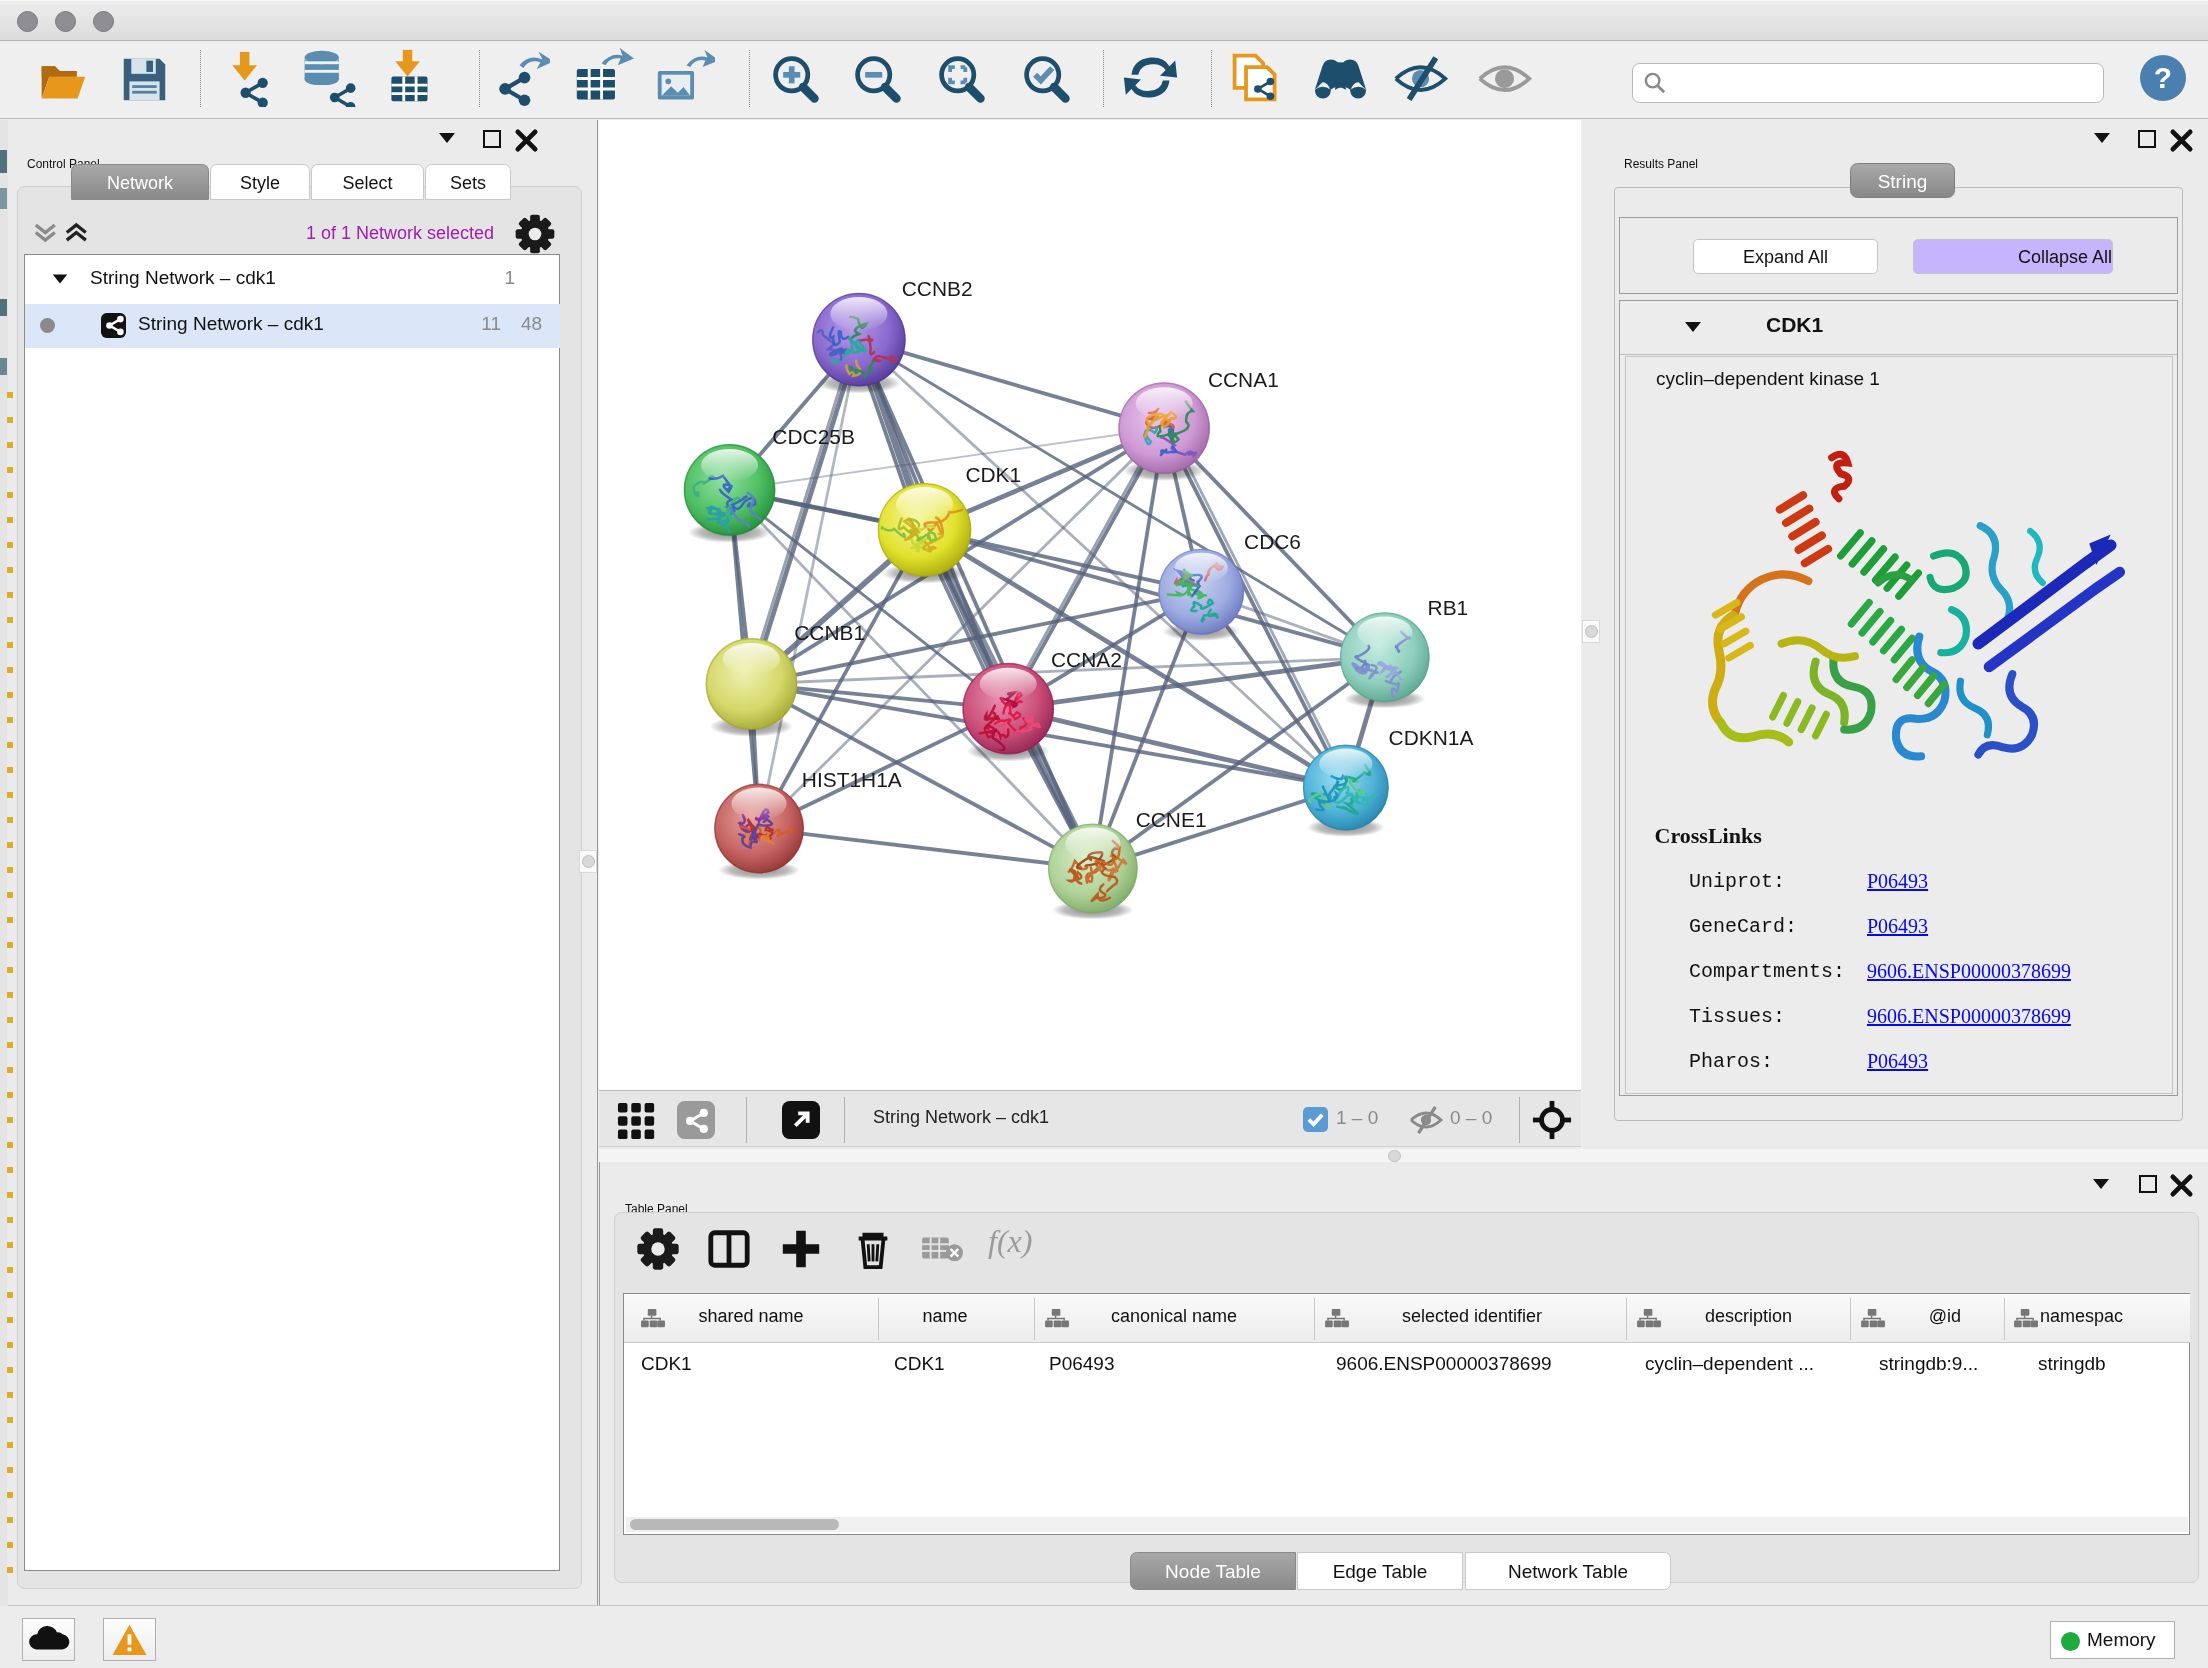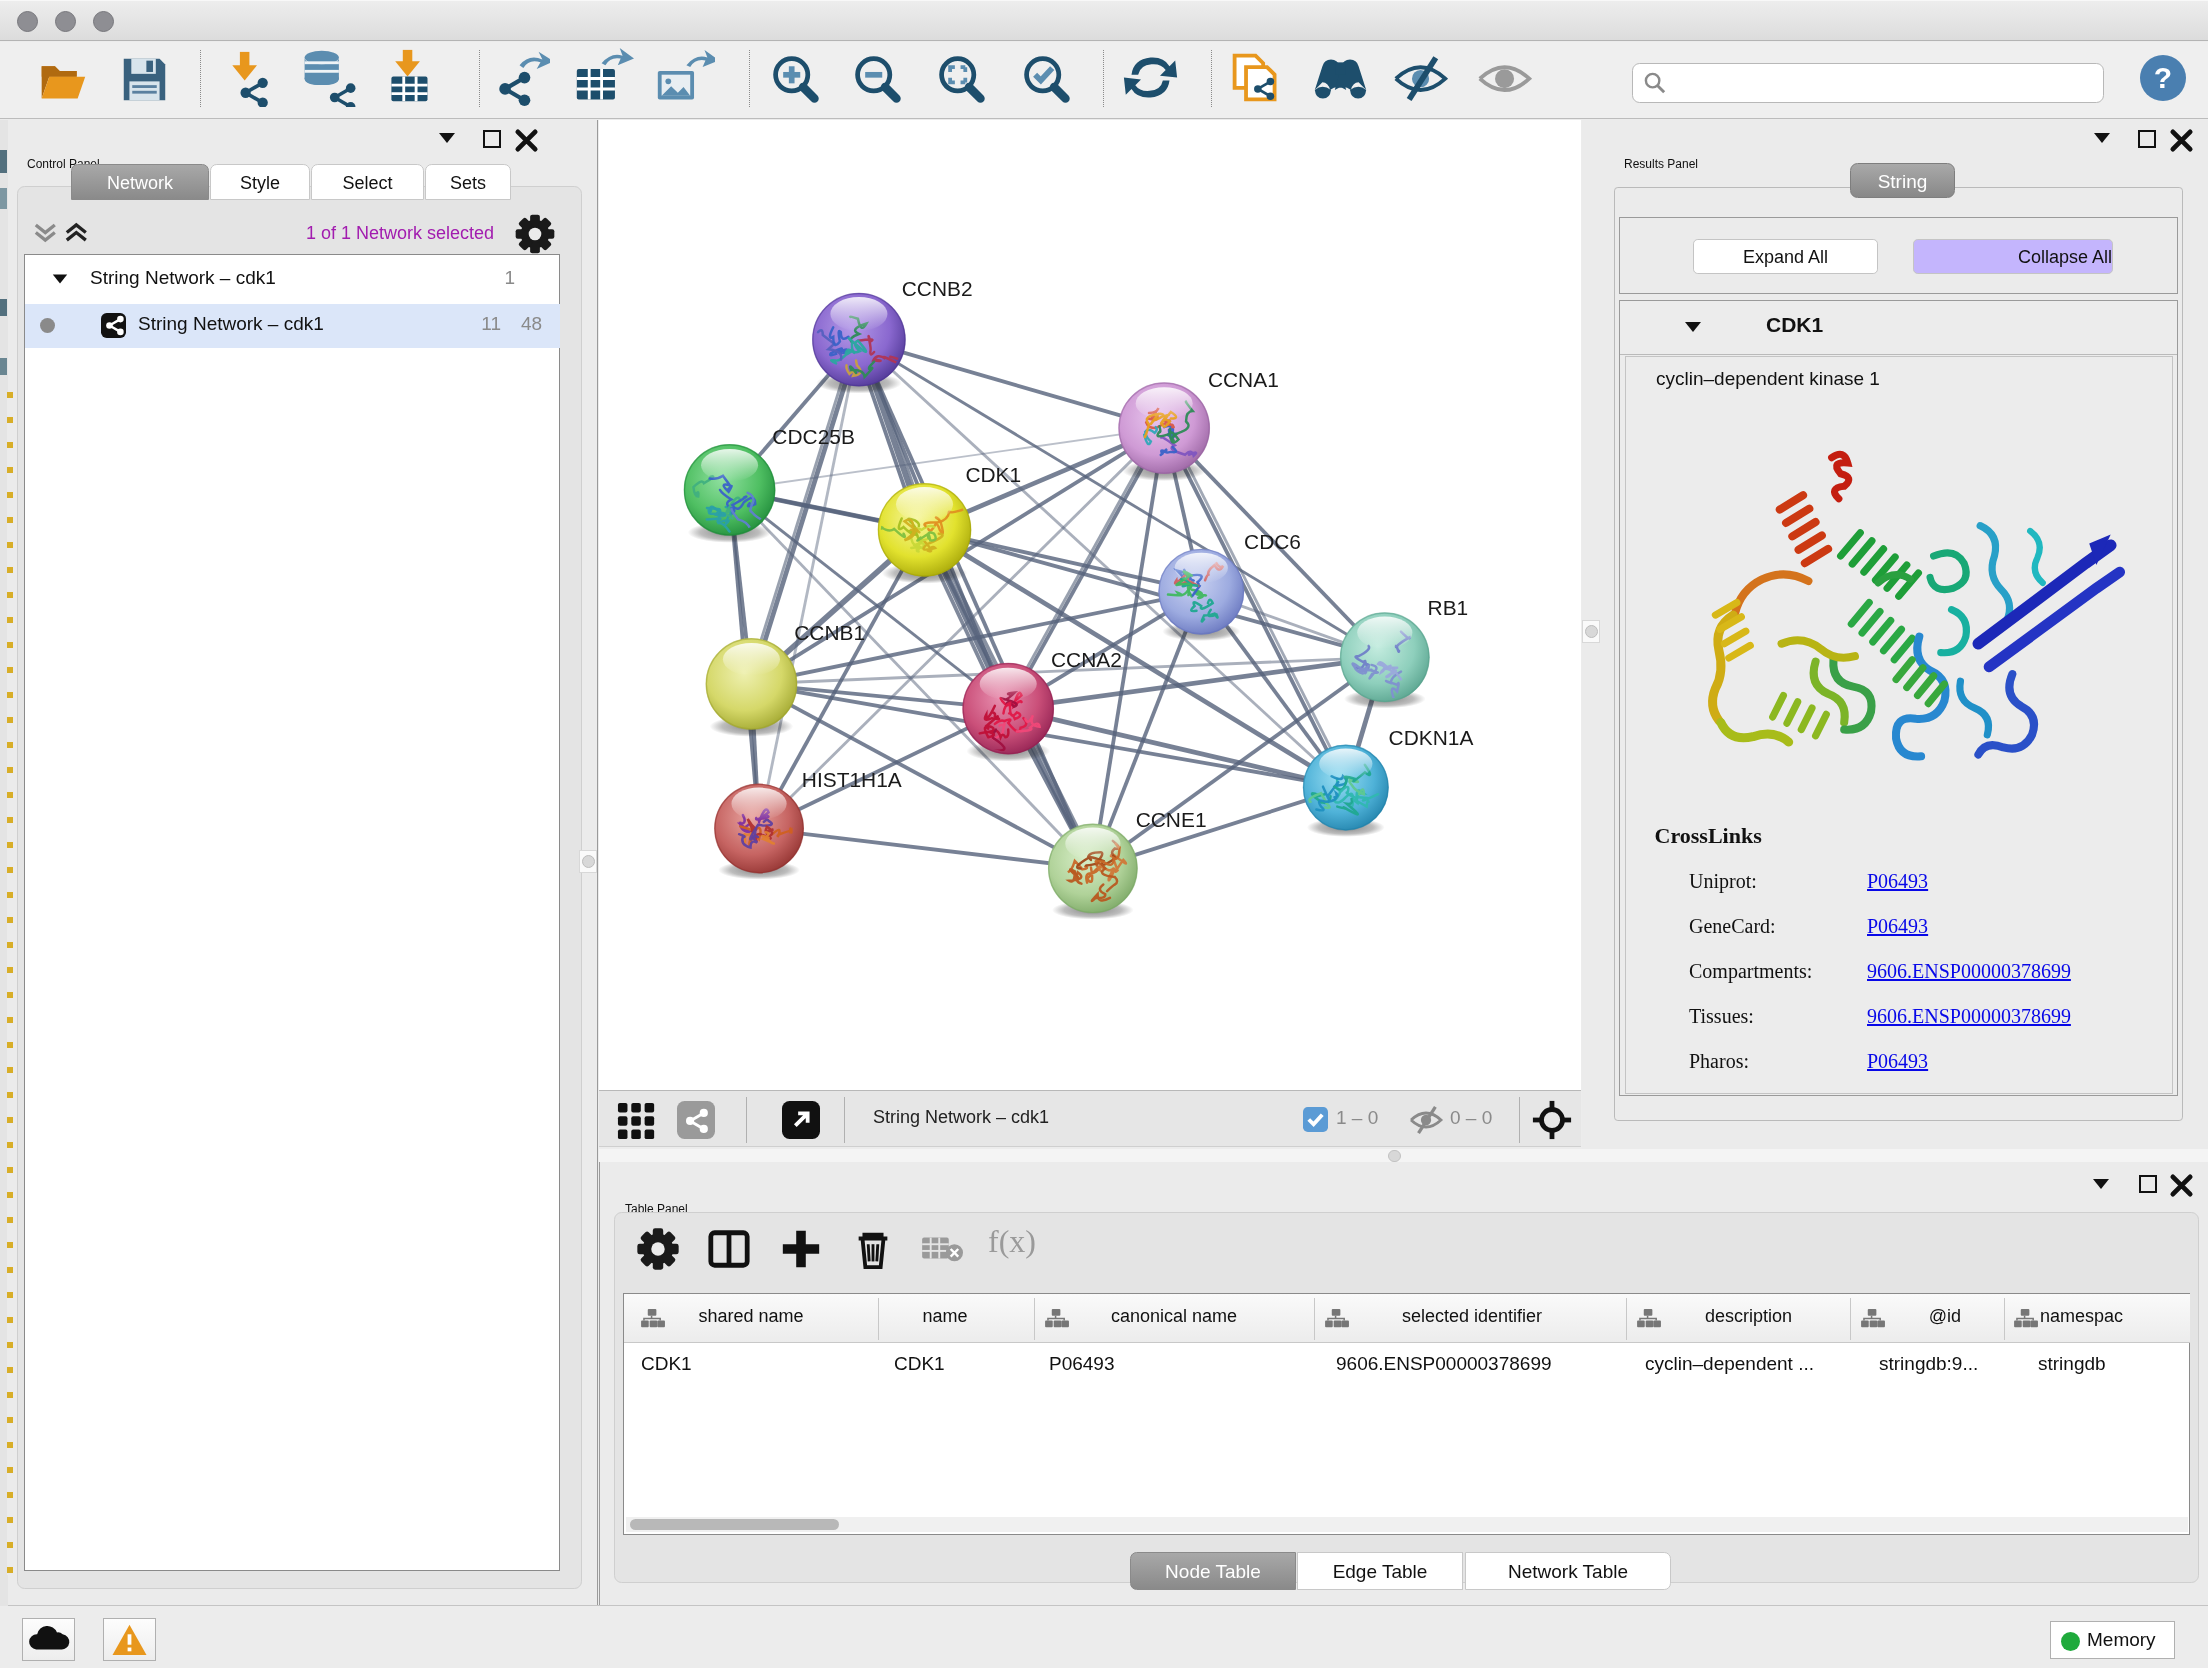--- a/index.html
+++ b/index.html
@@ -732,21 +732,21 @@
           <path d="M498 96 l-16 34 l-8 -24 z" fill="#1c28b8" stroke="none"></path>
           <path d="M388 252 q-10 24 10 36 q20 10 12 32 q-10 20 -32 14 q-20 -8 -28 8" stroke="#2a50c8" stroke-width="9"></path>
           <path d="M408 92 q16 12 8 30 q-8 16 6 28" stroke="#20b8c0" stroke-width="7"></path>
           <path d="M238 150 q18 -16 36 -4" stroke="#2aa040" stroke-width="8"></path>
           <path d="M258 258 l18 -22 M270 267 l18 -22 M282 276 l18 -22 M294 285 l18 -22" stroke="#38a83c" stroke-width="8"></path>
           <path d="M130 218 q24 -10 44 6 q16 14 38 8" stroke="#b8b414" stroke-width="9"></path>
           <path d="M330 260 q-4 22 16 30 q20 8 14 30" stroke="#2090c8" stroke-width="8"></path>
         </g>
       </svg>
     <div class="abs" style="left:28.5px;top:466px;font-family:'Liberation Serif',serif;font-size:22px;font-weight:bold;color:#111">CrossLinks</div>
-    <div class="abs" style="left:63px;top:502px;font-family:Liberation Serif, serif;font-size:20px;color:#111;line-height:45px">
+    <div class="abs" style="left:63px;top:502px;font-family:Liberation Mono, monospace;font-size:20px;color:#111;line-height:45px">
       Uniprot:<br>GeneCard:<br>Compartments:<br>Tissues:<br>Pharos:
     </div>
     <div class="abs" style="left:241px;top:502px;font-family:'Liberation Serif',serif;font-size:20px;color:#0808e8;line-height:45px;text-decoration:underline">
       P06493<br>P06493<br>9606.ENSP00000378699<br>9606.ENSP00000378699<br>P06493
     </div>
   </div>
 </div>
 
 <div class="abs" style="left:599px;top:1162px;width:1609px;height:443px;background:#ebebeb;border-left:1px solid #9a9a9a">
   <div class="abs panelhead" style="left:25px;top:11.4px">Table Panel</div>
@@ -793,21 +793,21 @@
       </g>
       <g stroke="#e4e4e4" stroke-width="2">
         <line x1="2" y1="15" x2="30" y2="15"></line>
         <line x1="2" y1="22" x2="30" y2="22"></line>
         <line x1="11" y1="8" x2="11" y2="30"></line>
         <line x1="20" y1="8" x2="20" y2="30"></line>
       </g>
       <circle cx="36" cy="24" r="9" fill="#9a9a9a"></circle>
       <path d="M32 20 l8 8 M40 20 l-8 8" stroke="#fff" stroke-width="2.5"></path>
     </svg>
-  <div class="abs" style="left:388px;top:61px;font-family:'Liberation Serif',serif;font-size:32px;color:#9a9a9a">f(x)</div>
+  <div class="abs" style="left:388px;top:61px;font-family:'Liberation Serif',serif;font-style:italic;font-size:32px;color:#9a9a9a">f(x)</div>
 
   <div class="abs" style="left:23px;top:131px;width:1567px;height:242px;background:#fff;border:1px solid #8a8a8a">
     <div class="abs" style="left:0;top:0;width:1566px;height:49px;background:linear-gradient(#fafafa,#ececec);border-bottom:1px solid #c8c8c8"></div>
     <svg class="abs" width="25" height="21" style="left:17px;top:15px" viewBox="0 0 26 22">
         <g transform="translate(0,0)" fill="#777">
           <rect x="7" y="0" width="9" height="7" rx="1"></rect>
           <rect x="0" y="12" width="8" height="7" rx="1"></rect>
           <rect x="8" y="12" width="8" height="7" rx="1" transform="translate(1,0)"></rect>
           <rect x="17" y="12" width="8" height="7" rx="1"></rect>
           <path d="M11 7 v3 M3 12 v-2 h17 v2 M11 9 v1" stroke="#777" stroke-width="1.6" fill="none"></path>

